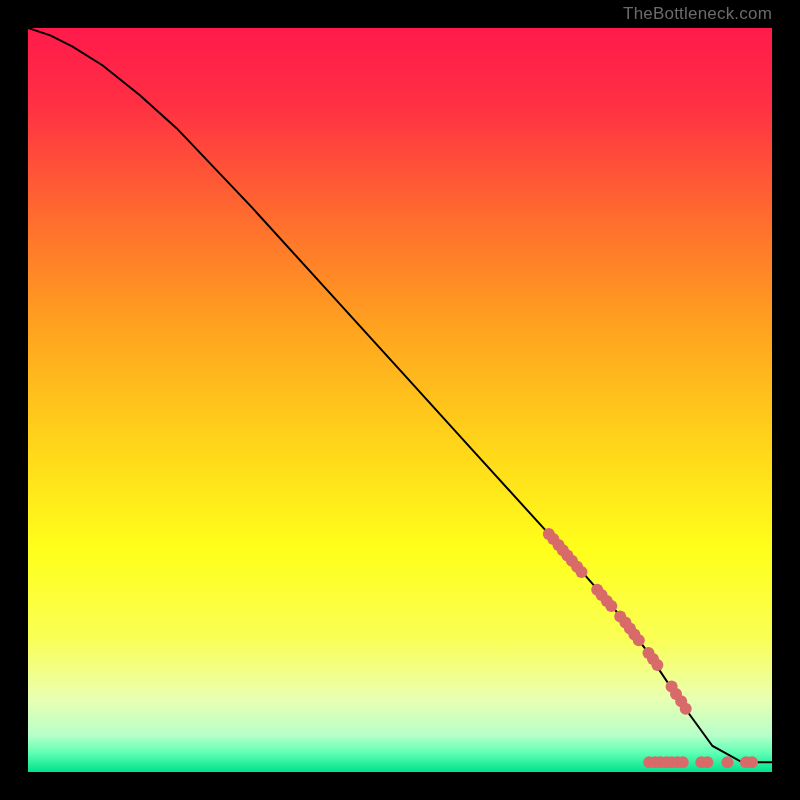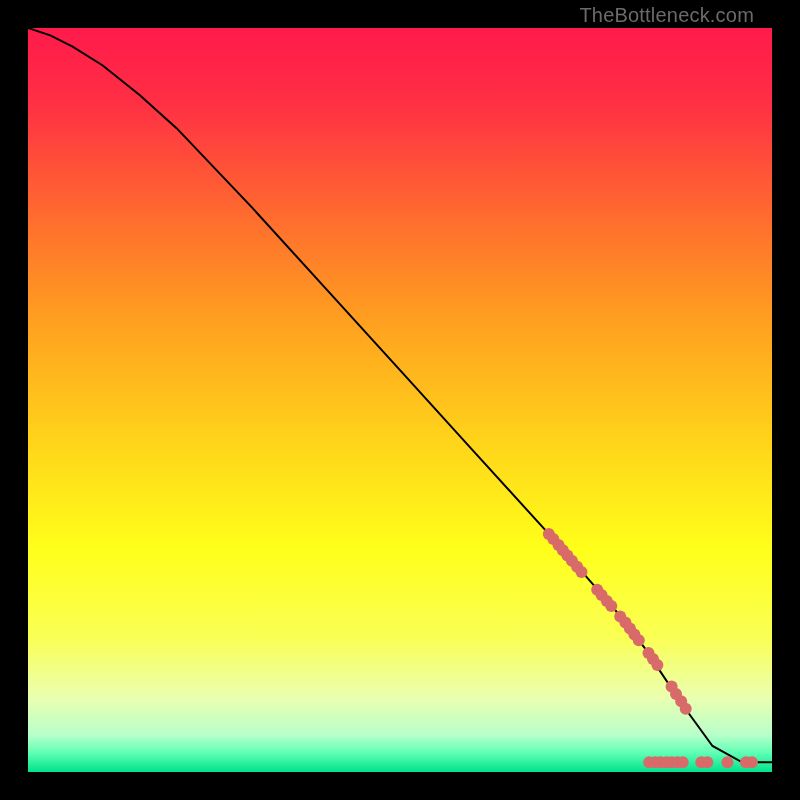--- a/index.html
+++ b/index.html
@@ -22,23 +22,23 @@
   .plot {
     position: absolute;
     left: 0;
     top: 0;
     width: 744px;
     height: 744px;
   }
   .watermark {
     position: absolute;
     top: 4px;
-    right: 46px;
+    right: 28px;
     color: #6b6b6b;
-    font-size: 20px;
+    font-size: 17px;
     letter-spacing: 0.2px;
   }
   svg { display: block; }
 </style>
 </head>
 <body>
 
 <div class="watermark">TheBottleneck.com</div>
 
 <div class="frame">

